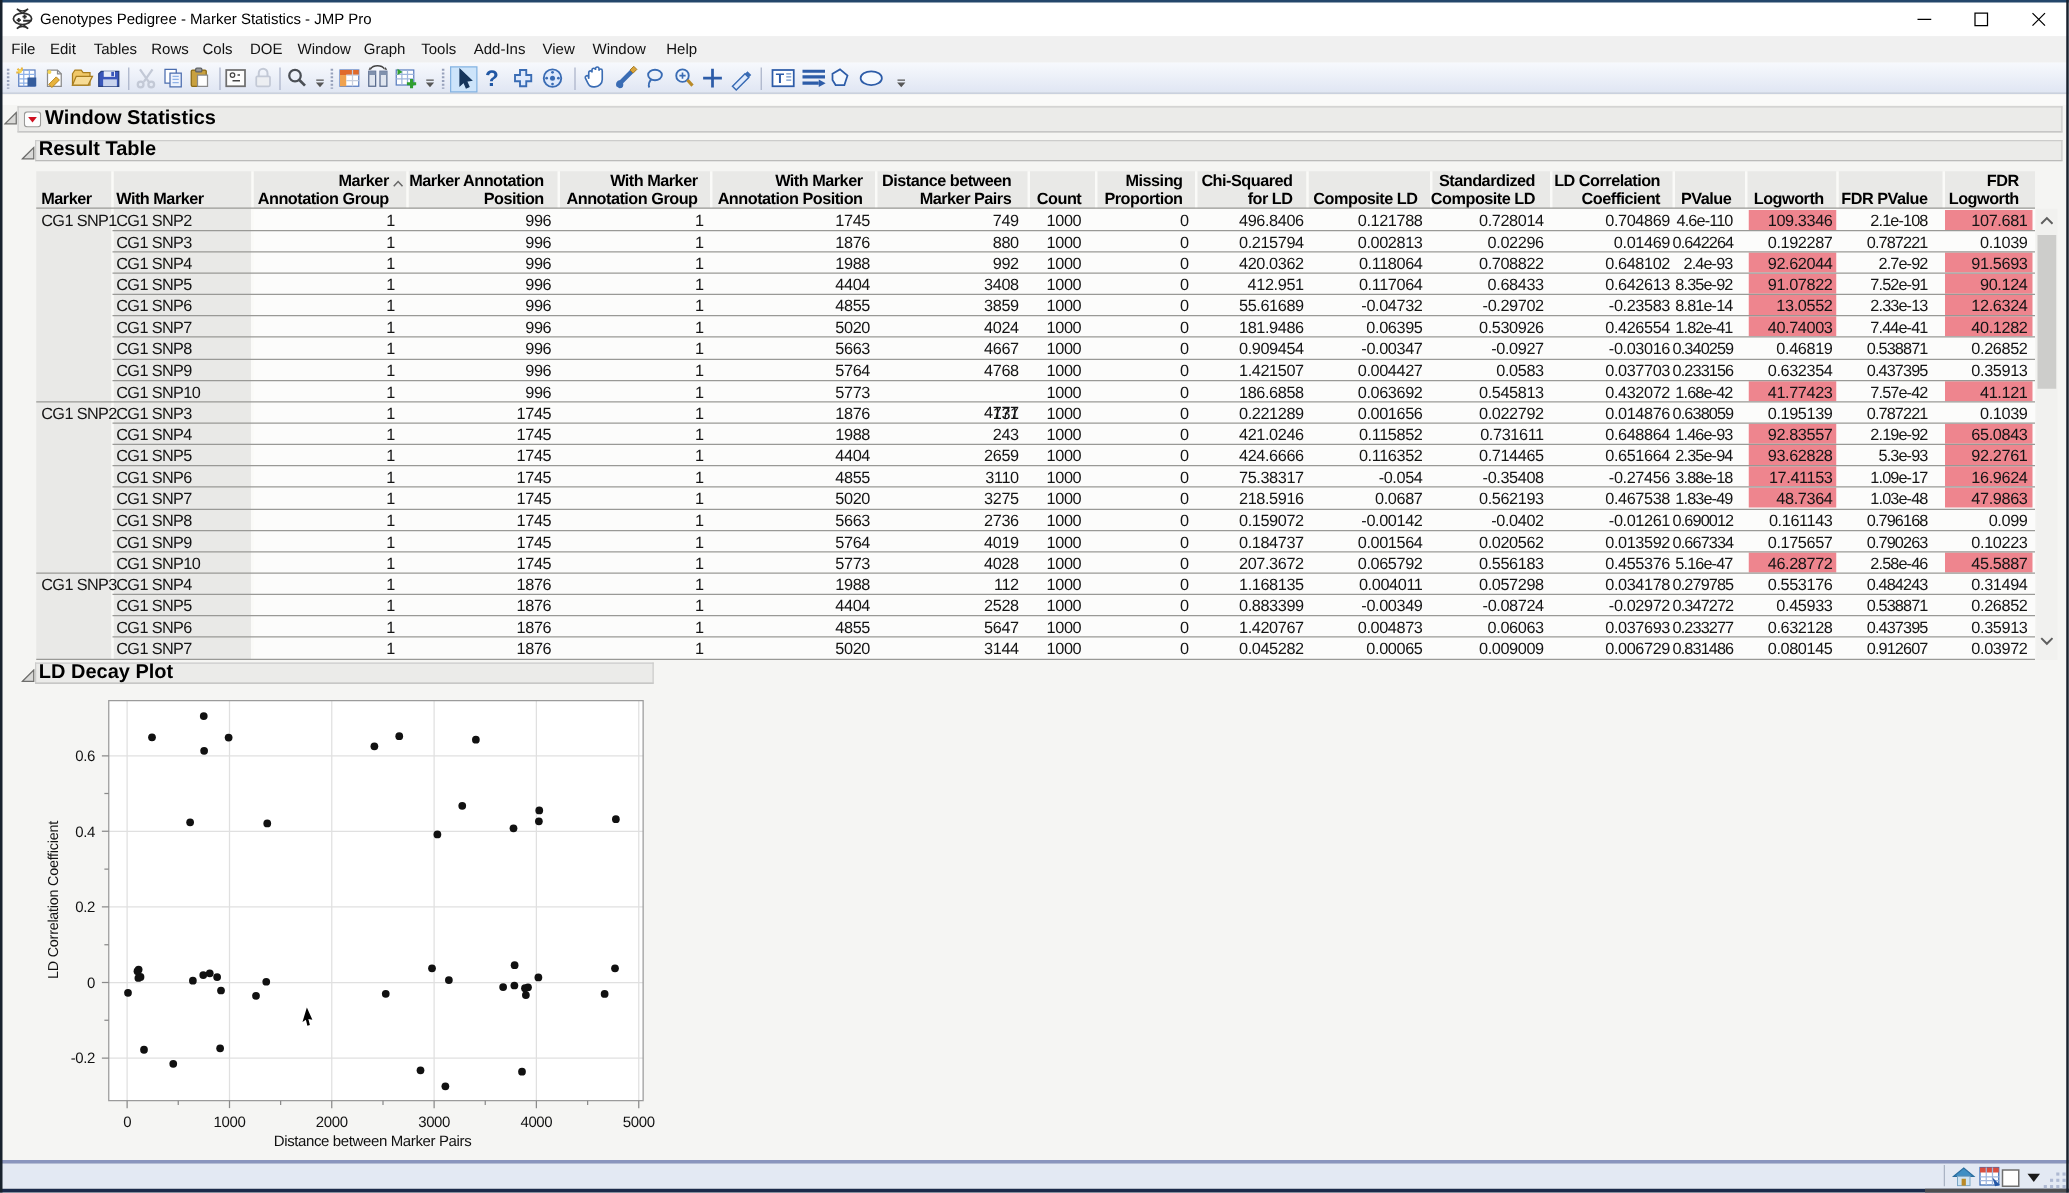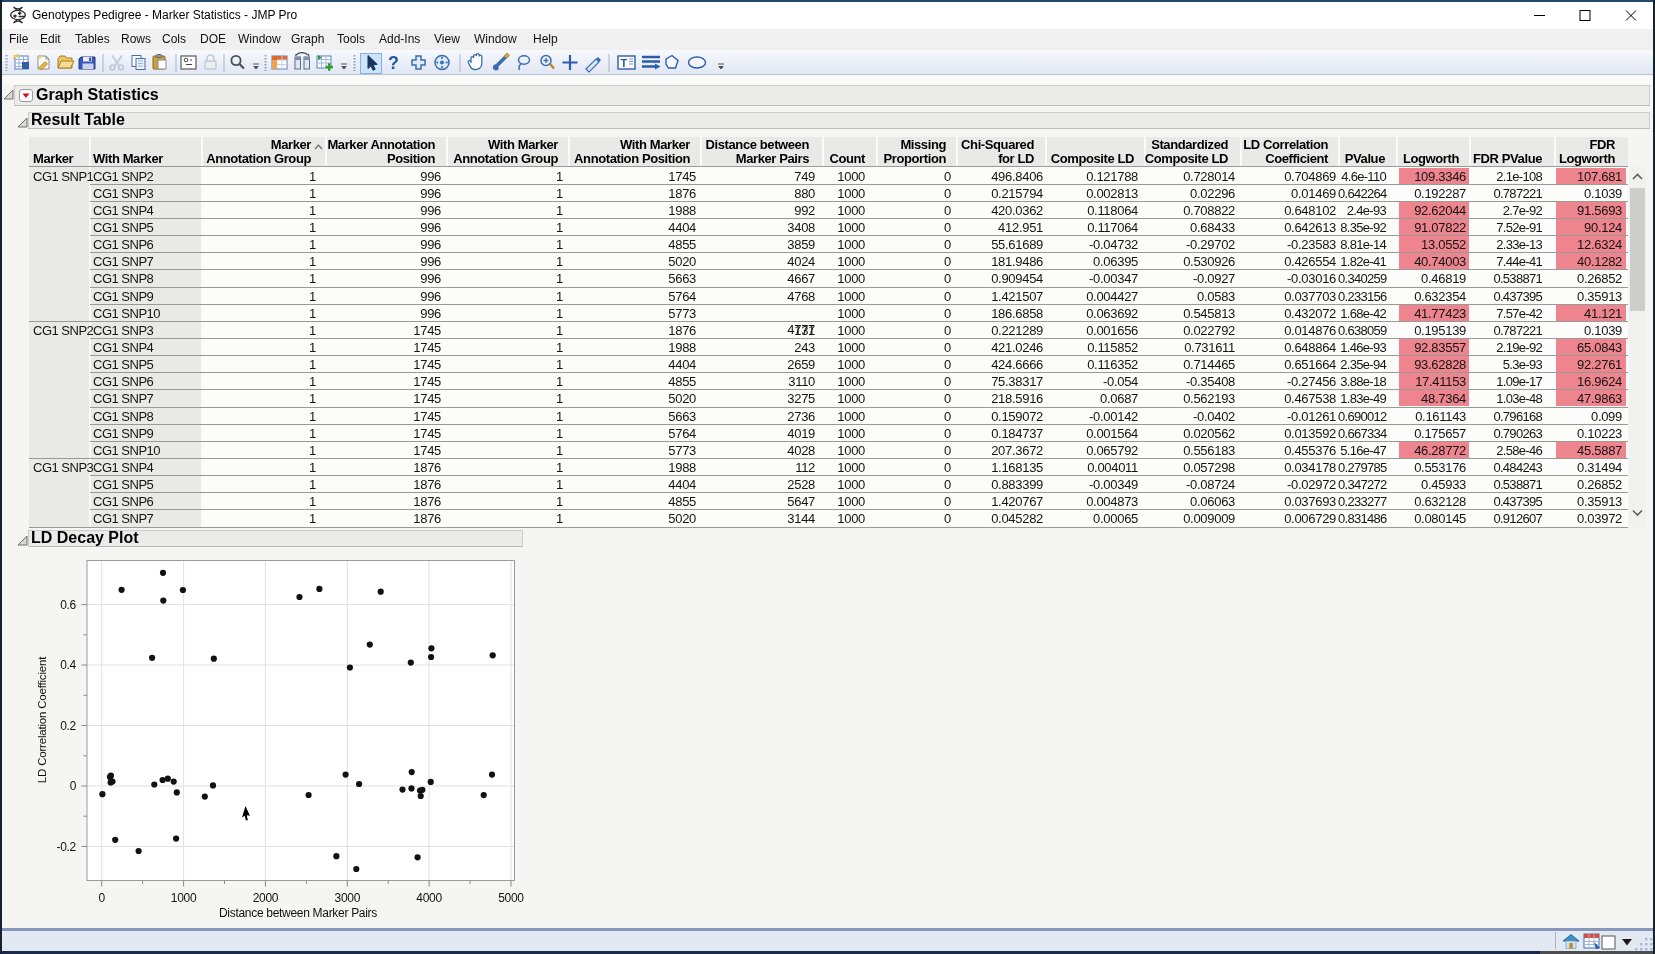--- a/index.html
+++ b/index.html
@@ -137,21 +137,21 @@
 <div class="ab" id="strip"></div>
 <div class="ab" id="rep"></div>
 <svg class="ab" style="left:3px;top:89px" width="11" height="11">
     <path d="M10 1 V10 H1 Z" fill="#d9d9d7" stroke="#6e6e6c" stroke-width="1"></path>
   </svg>
 <div class="ab band" style="left:14px;top:84.5px;width:1636px;height:21px"></div>
 <svg class="ab" style="left:19px;top:88.5px" width="14" height="13">
 <rect x="0.5" y="0.5" width="13" height="12" rx="2.5" fill="#fdfdfd" stroke="#9a9a98"></rect>
 <path d="M3.5 4.5 h7 l-3.5 4.5 z" fill="#cf1020"></path>
   </svg>
-<div class="ab btitle" style="left:36px;top:85px">Graph Statistics</div>
+<div class="ab btitle" style="left:36px;top:85px">Window Statistics</div>
 <svg class="ab" style="left:17px;top:117px" width="11" height="11">
     <path d="M10 1 V10 H1 Z" fill="#d9d9d7" stroke="#6e6e6c" stroke-width="1"></path>
   </svg>
 <div class="ab band" style="left:28px;top:111.5px;width:1622px;height:17.5px"></div>
 <div class="ab btitle" style="left:31px;top:110px">Result Table</div>
 <div class="ab" style="left:29px;top:137px;width:1599px;height:30px;background:#e9e9e7"></div>
 <div class="ab" style="left:29px;top:167px;width:172px;height:360.5px;background:#e9e9e7"></div>
 <div class="ab wv" style="left:201px;top:167px;width:1427px;height:360.5px"></div>
 <div class="ab" style="left:89px;top:137px;width:2px;height:30px;background:#fafaf8"></div>
 <div class="ab" style="left:201px;top:137px;width:2px;height:30px;background:#fafaf8"></div>

